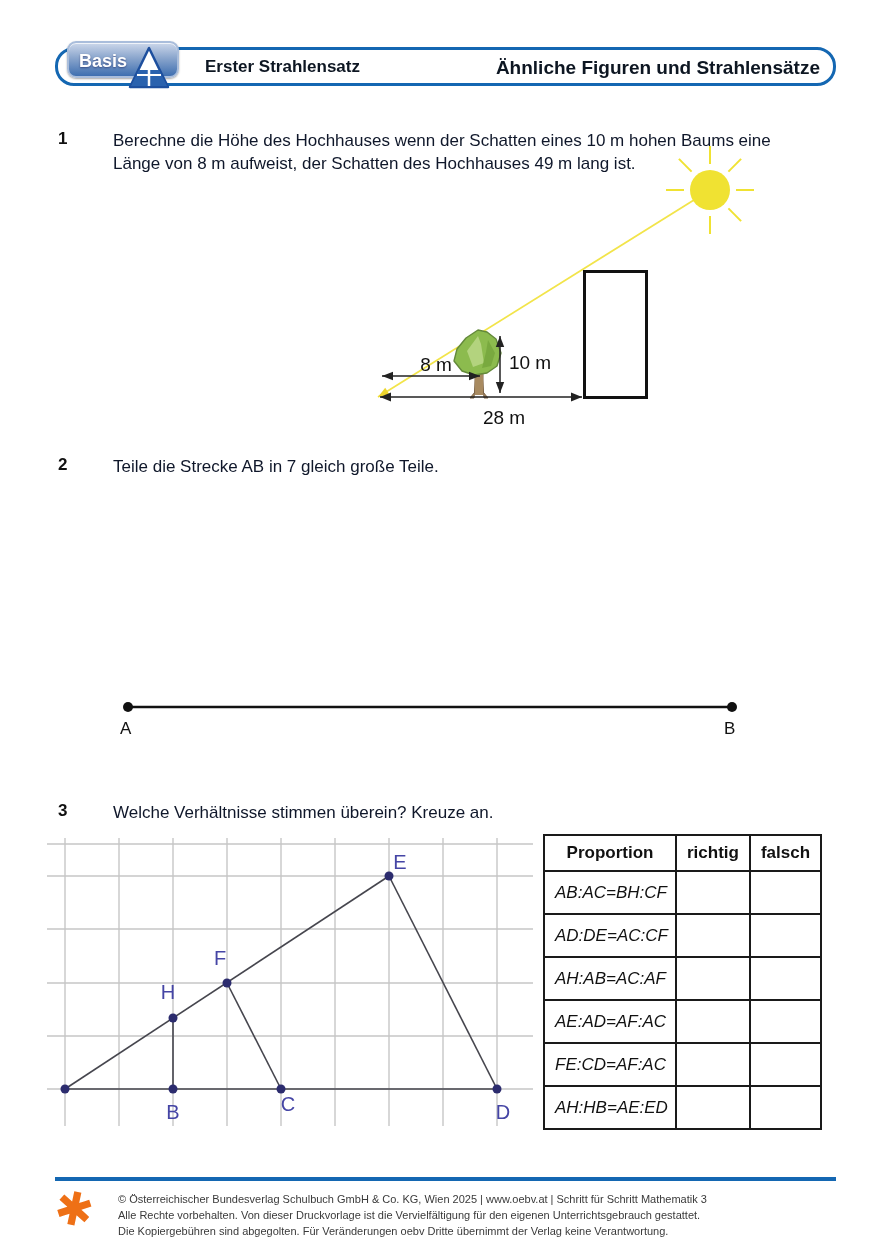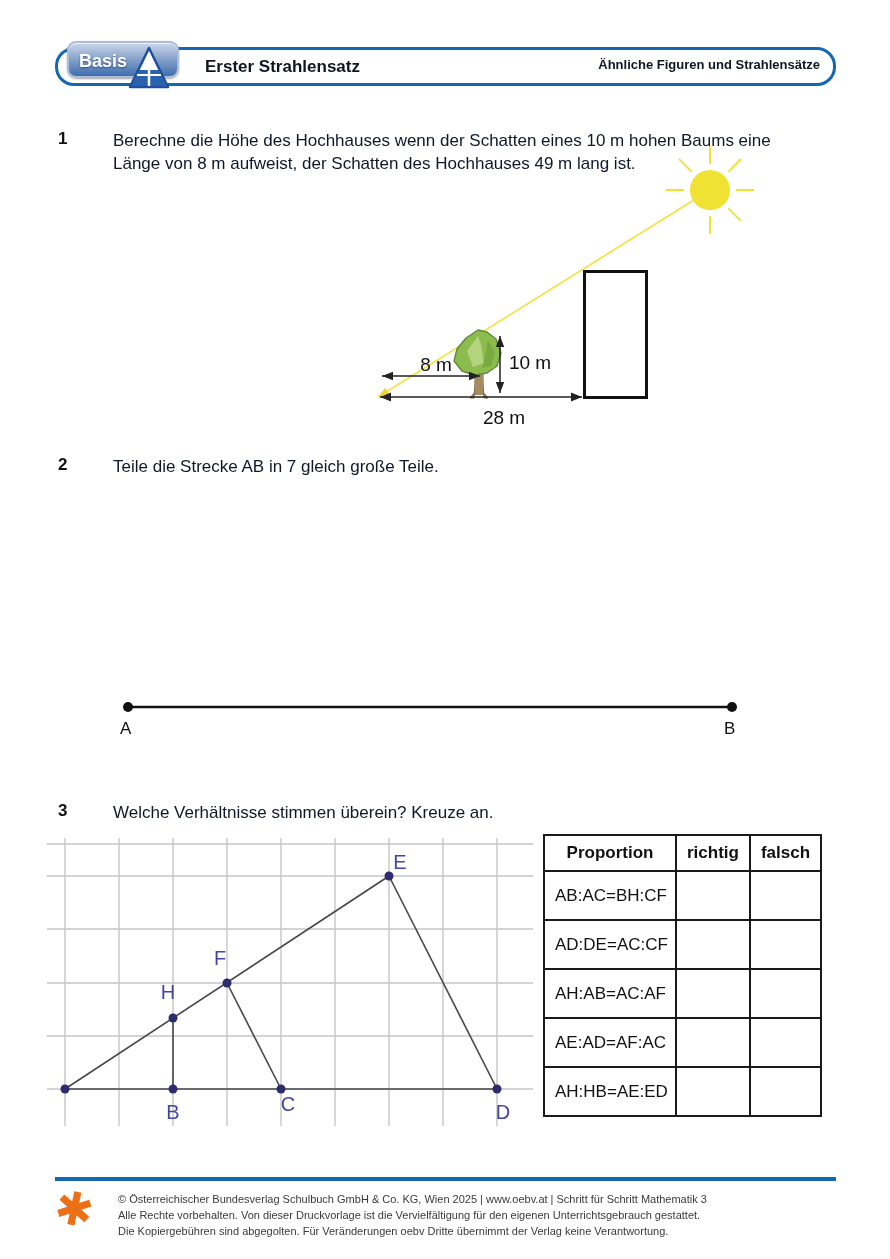--- a/index.html
+++ b/index.html
@@ -19,41 +19,41 @@
     border-radius:9px; border:2px solid #a9bddb;
     background:linear-gradient(180deg,#ccd7ea 0%,#8ba6cd 45%,#3f6fb0 100%);
     box-shadow:0 1px 2px rgba(0,0,0,.35), inset 0 1px 0 rgba(255,255,255,.7);
   }
   .badge-label {
     position:absolute; left:10px; bottom:4px; color:#fff; font-weight:bold;
     font-size:18px; text-shadow:0 1px 2px rgba(0,0,60,.45);
   }
   .badge-logo { position:absolute; right:5px; top:3px; }
   .header-title-left  { position:absolute; left:205px; top:57px; font-size:17px; font-weight:bold; color:#0d1622; }
-  .header-title-right { position:absolute; right:70px; top:57px; font-size:13px; font-weight:bold; color:#0d1622; }
+  .header-title-right { position:absolute; right:70px; top:57px; font-size:19px; font-weight:bold; color:#0d1622; }
   
   .ex-num  { position:absolute; font-size:17px; font-weight:bold; color:#111; }
   .ex-text { position:absolute; font-size:17px; line-height:23px; color:#0f172a;margin-left:28px; }
   
   .diagram1 { position:absolute; left:370px; top:140px; }
   .svg-label { font-family:"Liberation Sans",sans-serif; font-size:19px; fill:#111; }
   
   .segment2 { position:absolute; left:100px; top:692px; }
   .seg-label { position:absolute; font-size:17px; color:#111; }
   
   .figure3 { position:absolute; left:47px; top:838px; }
   .fig-label { font-family:"Liberation Sans",sans-serif; font-size:20px; fill:#4545a5; }
   
   .prop-table {
     position:absolute; left:543px; top:834px; border-collapse:collapse;
     font-size:17px; color:#111; background:#fff;
   }
   .prop-table th, .prop-table td { border:2px solid #1a1a1a; }
   .prop-table th { height:36px; font-weight:bold; text-align:center; padding:0 10px; }
-  .prop-table td { height:49px; }
+  .prop-table td { height:43px;font-style:italic; }
   .prop-table td.prop { width:132px; padding-left:10px; text-align:left; }
   .prop-table th.prop-h { width:132px; }
   .prop-table .chk-r { width:67px; }
   .prop-table .chk-f { width:66px;text-align:center; }
   
   .footer-rule { position:absolute; left:55px; top:1177px; width:781px; height:4px; background:#1467b2; }
   .footer-logo {
     position:absolute; left:55px; top:1186px; font-size:46px; line-height:46px;
     color:#ee7016; transform:rotate(12deg);
   }
@@ -221,20 +221,25 @@
       <td class="prop">AH:AB=AC:AF</td>
       <td class="chk-r"></td>
       <td class="chk-f"></td>
     </tr>
     <tr>
       <td class="prop">AE:AD=AF:AC</td>
       <td class="chk-r"></td>
       <td class="chk-f"></td>
     </tr>
     <tr>
+      <td class="prop">FE:CD=AF:AC</td>
+      <td class="chk-r"></td>
+      <td class="chk-f"></td>
+    </tr>
+    <tr>
       <td class="prop">AH:HB=AE:ED</td>
       <td class="chk-r"></td>
       <td class="chk-f"></td>
     </tr>
   </tbody>
     </table>
 
   <div class="footer-rule"></div>
   <div class="footer-logo">✱</div>
   <div class="footer-text">

